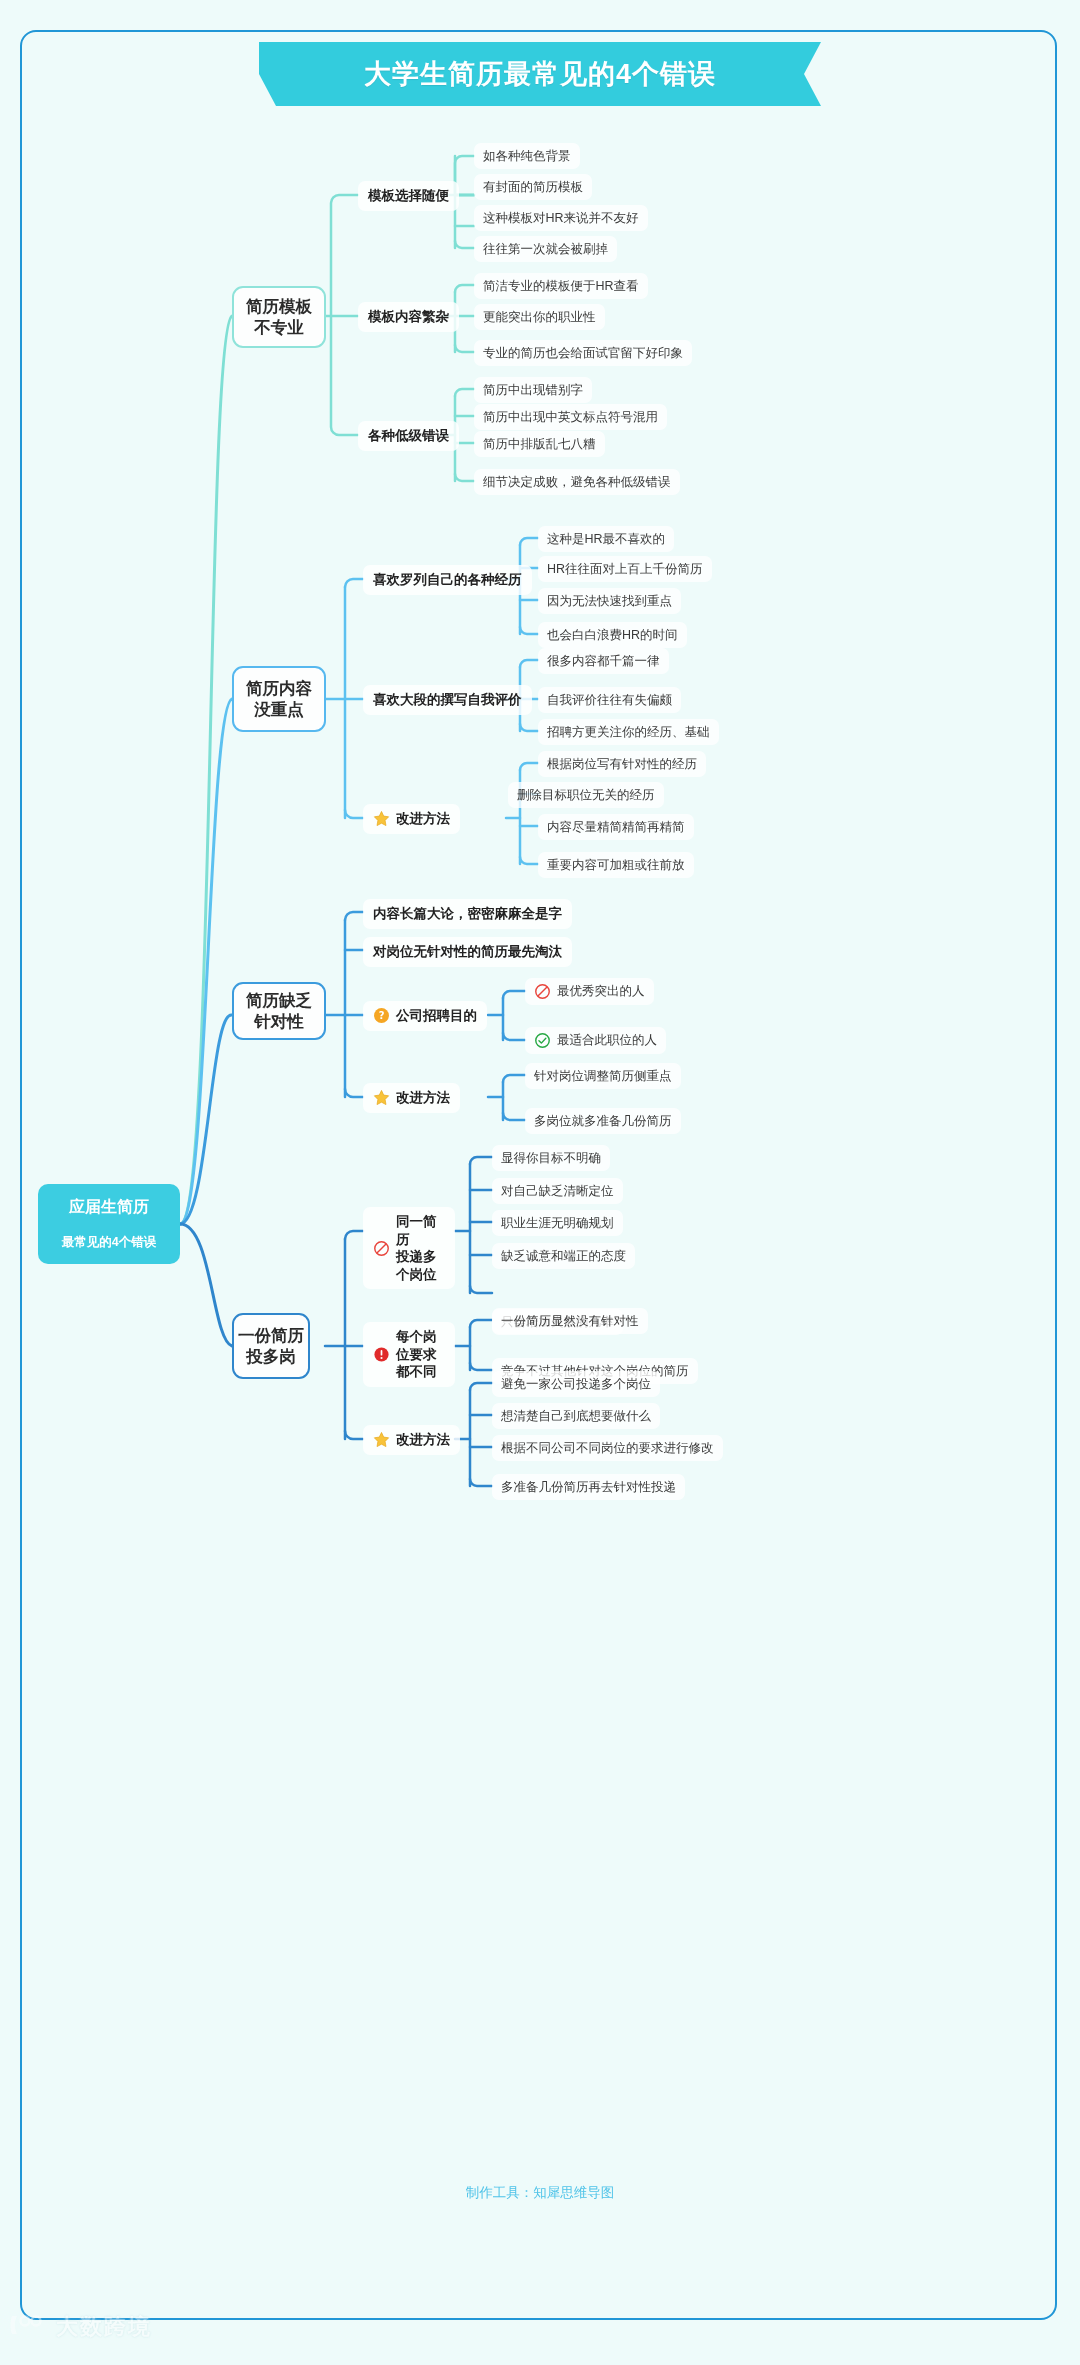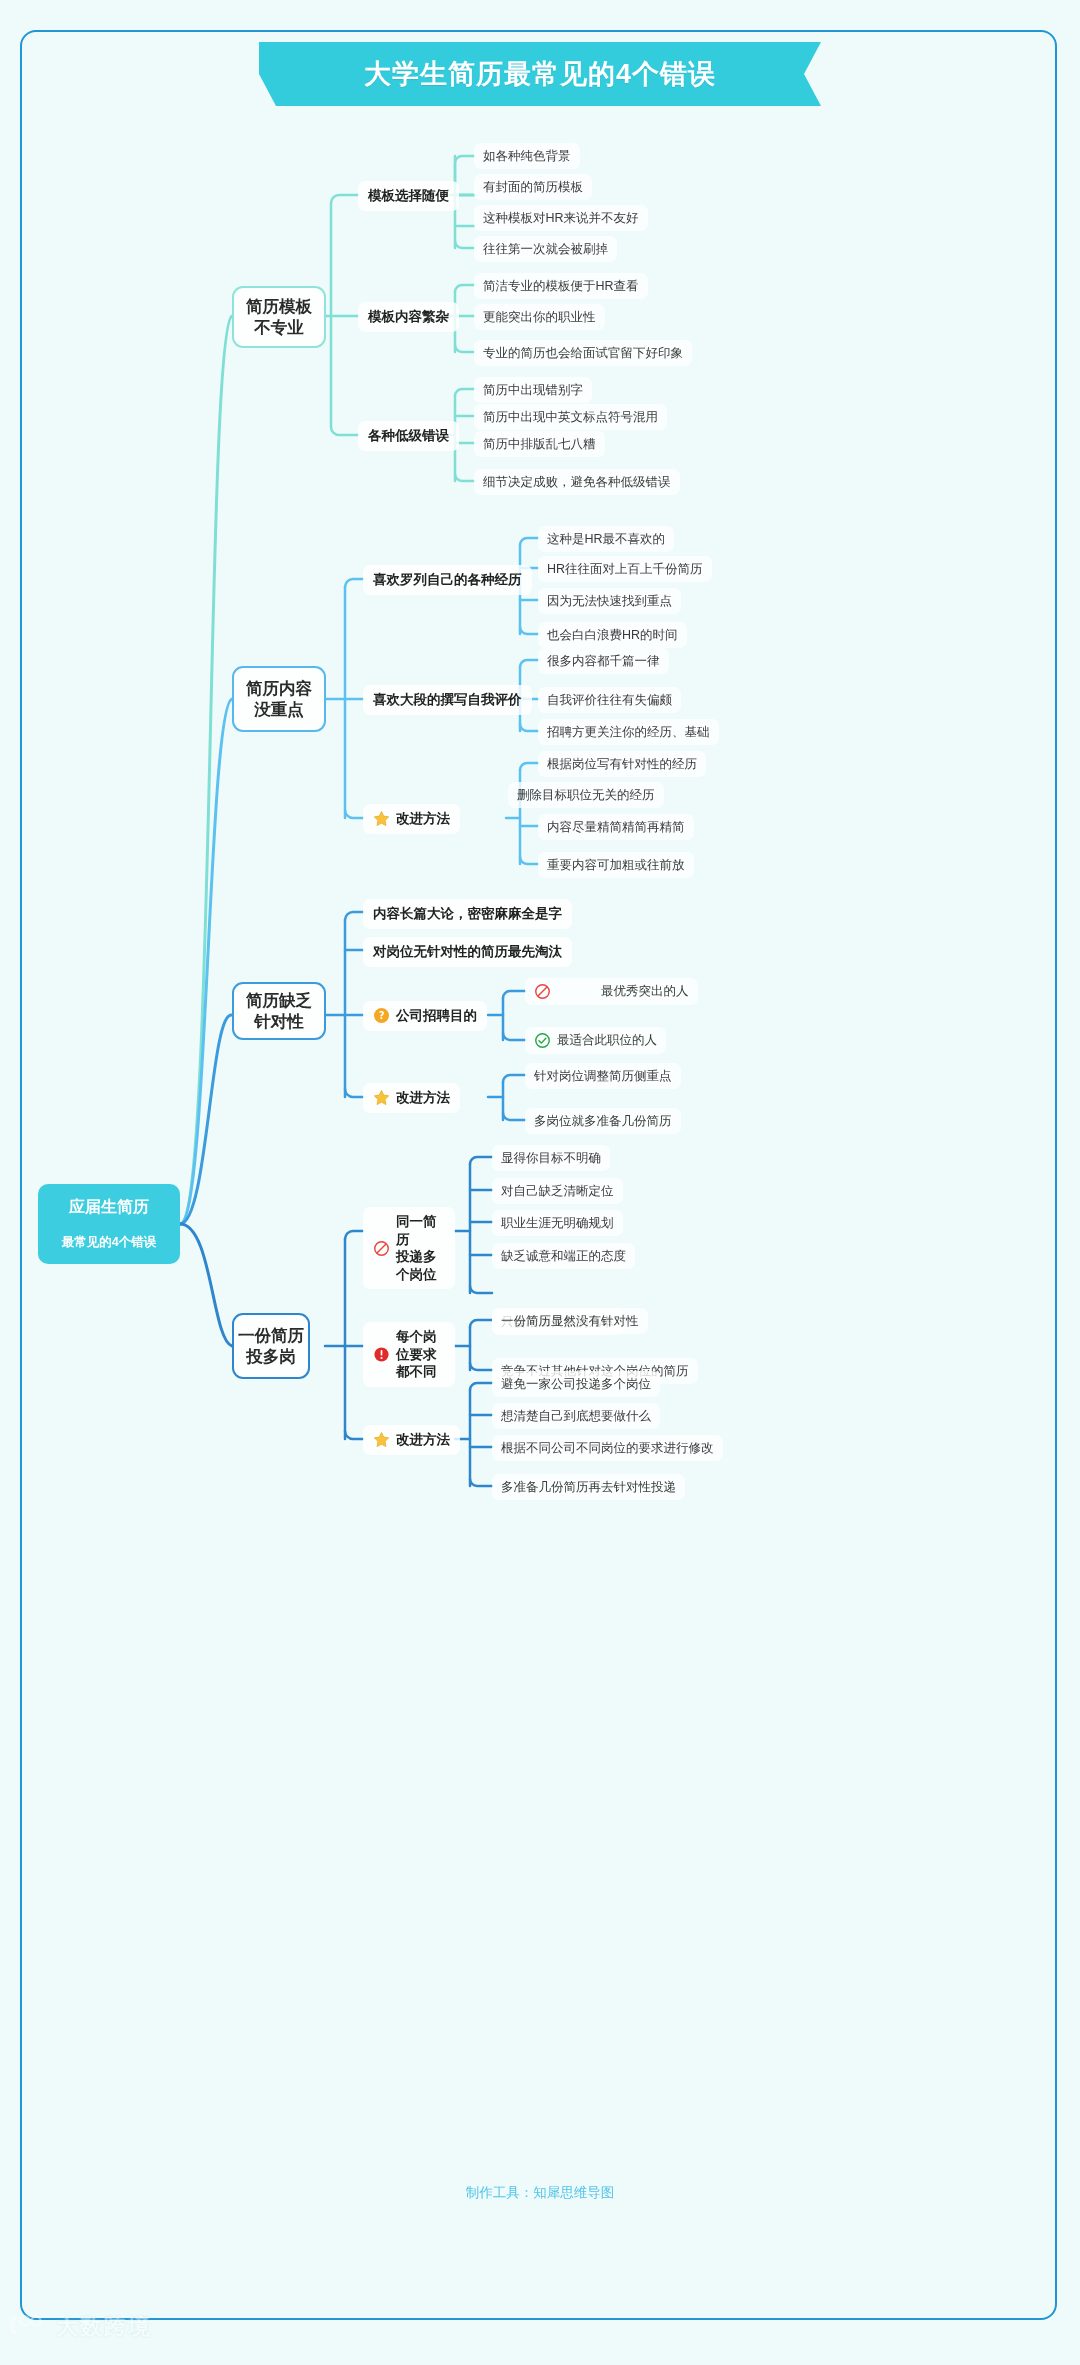--- a/index.html
+++ b/index.html
@@ -337,21 +337,21 @@
 
   <div class="n2" style="left:363px;top:1001px;">
     <span class="ic">
       <svg width="17" height="17" viewBox="0 0 24 24">
           <circle cx="12" cy="12" r="10.5" fill="#f5a623"></circle>
           <text x="12" y="17" font-size="14" font-weight="bold" fill="#ffffff" text-anchor="middle" font-family="DejaVu Sans">?</text>
         </svg>
     </span>
     <span>公司招聘目的</span>
   </div>
-  <div class="n3" style="left:525px;top:978px;gap:44px;">
+  <div class="n3" style="left:525px;top:978px;">
     <span class="ic">
       <svg width="17" height="17" viewBox="0 0 24 24">
           <circle cx="12" cy="12" r="9.5" fill="none" stroke="#e8453c" stroke-width="2"></circle>
           <line x1="5.6" y1="18.4" x2="18.4" y2="5.6" stroke="#e8453c" stroke-width="2"></line>
         </svg>
     </span>
     <span>最优秀突出的人</span>
   </div>
   <div class="n3" style="left:525px;top:1027px;">
     <span class="ic">

